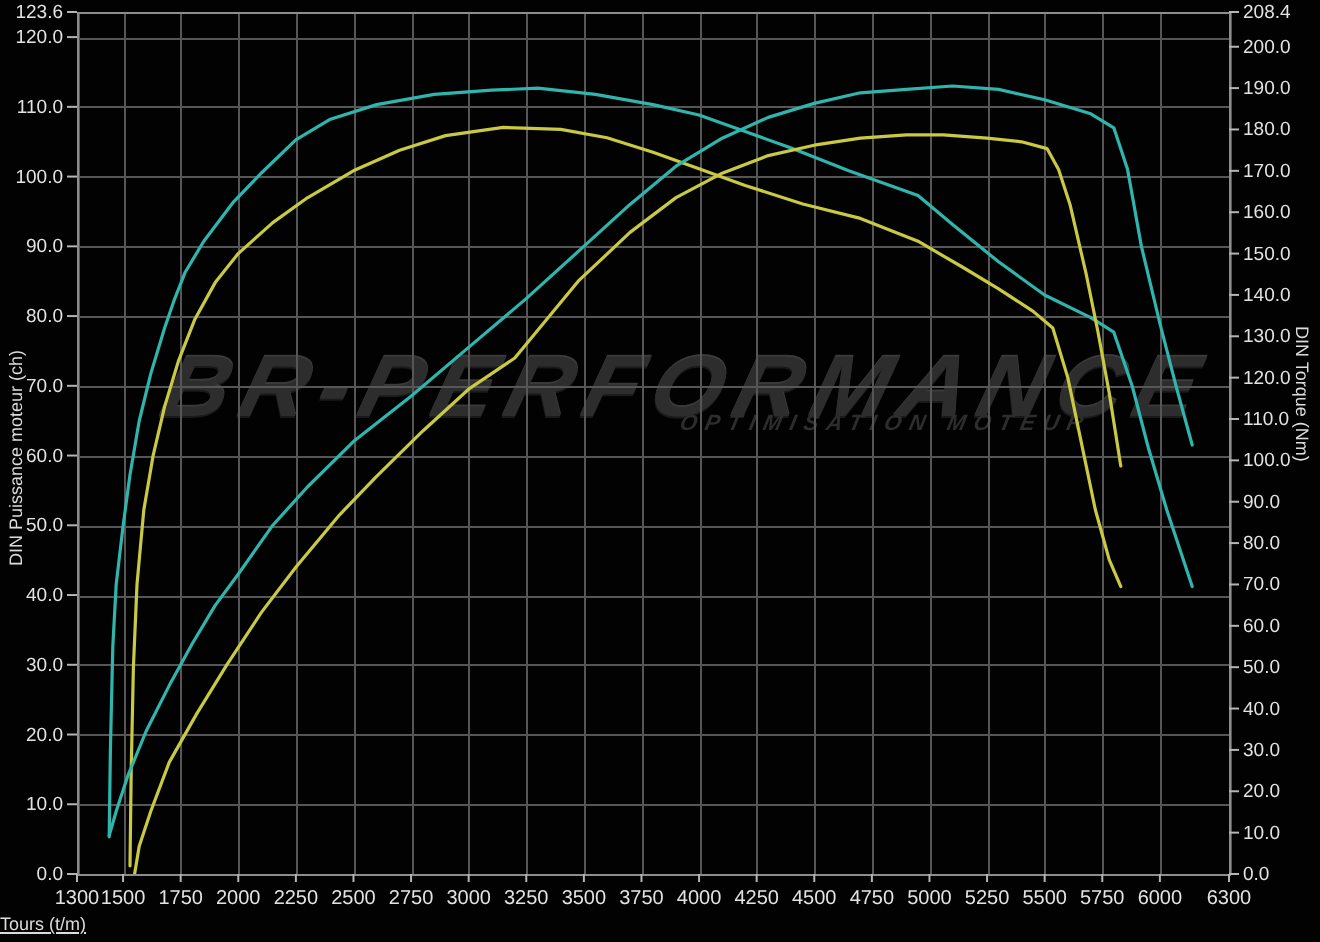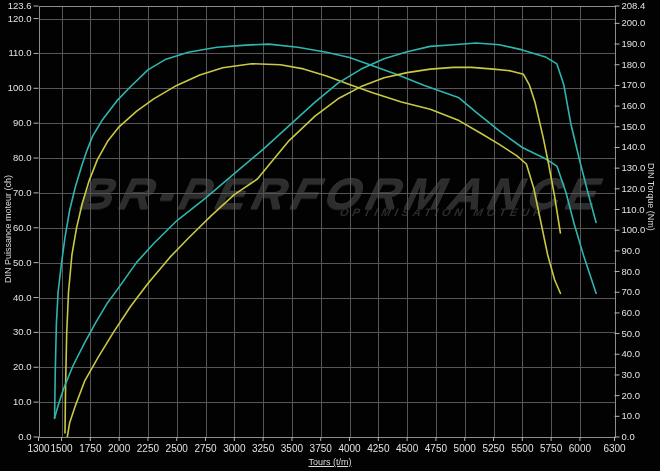--- a/index.html
+++ b/index.html
@@ -25,21 +25,21 @@
   svg.chart{position:absolute;left:0;top:0;}
   .axis-title{position:absolute;color:#dcdcdc;font-size:9px;white-space:nowrap;}
   .axis-title.left{
     left:3px;top:283px;
     transform:rotate(-90deg);transform-origin:left top;
   }
   .axis-title.right{
     left:656px;top:163px;
     transform:rotate(90deg);transform-origin:left top;
   }
-  .axis-title.bottom{left:0;top:457px;width:660px;text-align:center;text-decoration:underline;}
+  .axis-title.bottom{left:0;top:457px;width:660px;text-decoration:underline;}
 </style>
 </head>
 <body>
 
 <div class="figure">
 
   <div class="watermark">
     <div class="wm-brand">BR-Performance</div>
     <div class="wm-tagline">optimisation moteur</div>
   </div>

